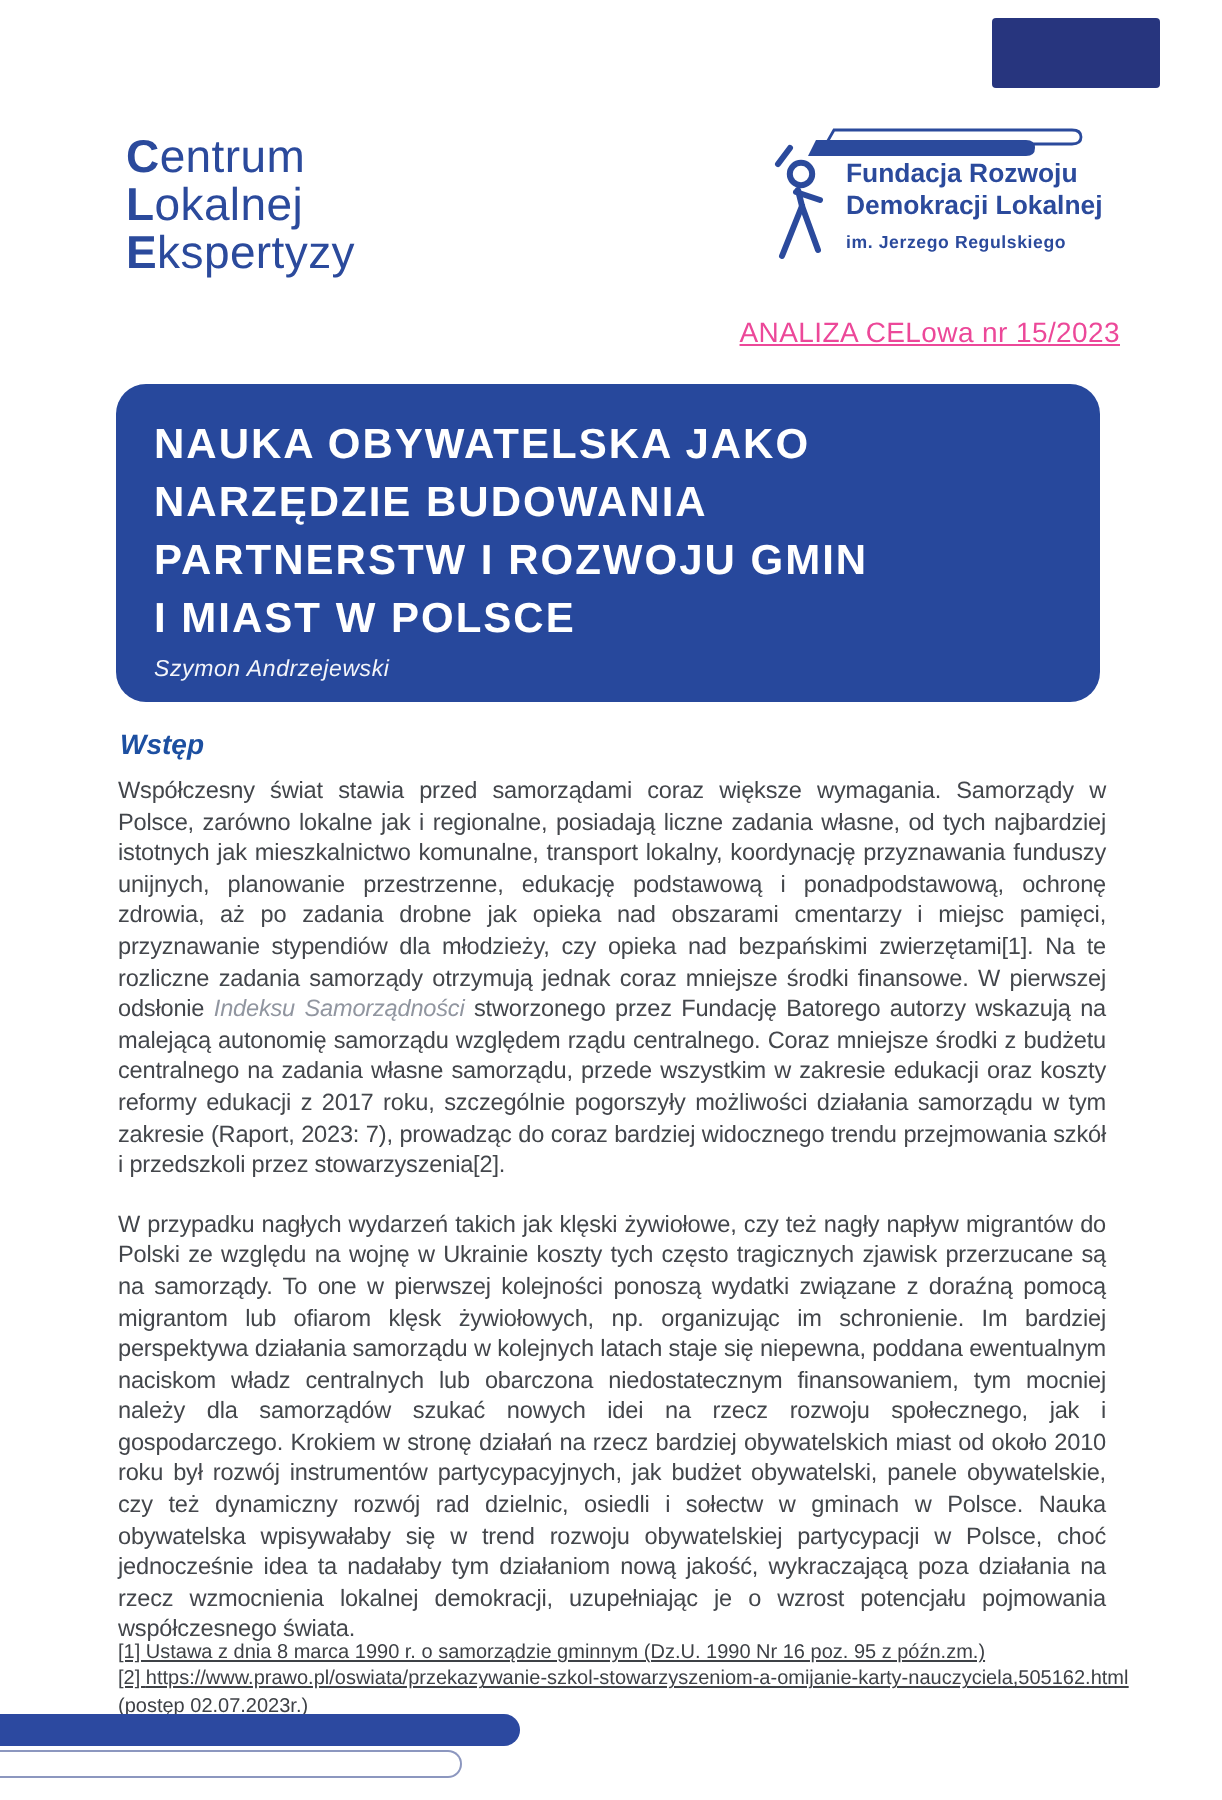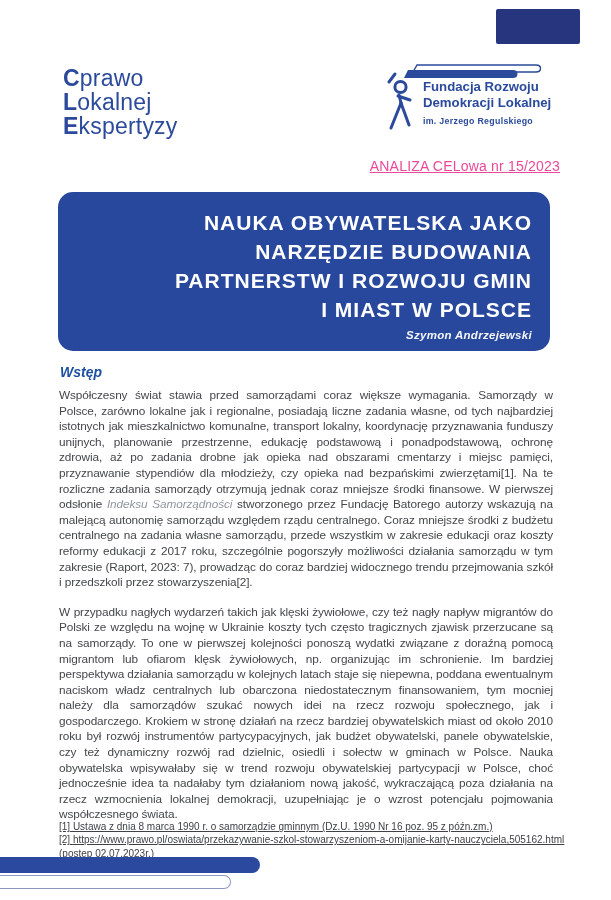--- a/index.html
+++ b/index.html
@@ -13,27 +13,27 @@
   .cel-logo{position:absolute;left:63px;top:66px;color:#2B4A9C;font-size:23px;line-height:24px;letter-spacing:.2px;}
   .cel-logo b{font-weight:700;}
   .cel-logo span{font-weight:400;}
   
   .frdl-logo{position:absolute;left:383px;top:58px;width:182px;height:78px;}
   
   .issue-label{position:absolute;right:51px;top:158px;font-size:14px;color:#ec4899;letter-spacing:.2px;text-decoration:underline;}
   
   .title-box{
     position:absolute;left:58px;top:192px;width:492px;height:159px;box-sizing:border-box;
-    background:#27489C;border-radius:15px;padding:16px 18px 0 19px;text-align:right;
+    background:#27489C;border-radius:15px;padding:16px 18px 0 19px;
   }
   .article-title{
     color:#ffffff;font-weight:700;font-size:21px;line-height:29px;letter-spacing:1px;
     white-space:pre-line;margin:0;
   }
-  .article-author{color:rgba(255,255,255,.95);font-size:11.5px;font-weight:700;font-style:italic;margin-top:5px;letter-spacing:.3px;}
+  .article-author{color:rgba(255,255,255,.95);font-size:11.5px;font-weight:400;font-style:italic;margin-top:5px;letter-spacing:.3px;}
   
   .wstep{position:absolute;left:60px;top:364px;color:#1C4FA1;font-weight:700;font-size:14px;font-style:italic;}
   
   .body-text{
     position:absolute;left:59px;top:388px;width:494px;
     font-size:11.8px;line-height:15.6px;color:#43464B;text-align:justify;
     letter-spacing:-.1px;
   }
   .body-text p{margin:0 0 14px 0;}
   .italic-gray{font-style:italic;color:#9196A0;}
@@ -46,21 +46,21 @@
   .footer-bar-outline{position:absolute;left:-18px;top:875px;width:248px;height:12px;background:#fff;border:1.4px solid #8C97BF;border-left:none;border-radius:0 8px 8px 0;}
 </style>
 </head>
 <body>
 
 <div class="page">
 
   <div class="corner-rect"></div>
 
   <div class="cel-logo">
-    <div><b>C</b><span>prawo</span></div>
+    <div><b>C</b><span>entrum</span></div>
     <div><b>L</b><span>okalnej</span></div>
     <div><b>E</b><span>kspertyzy</span></div>
   </div>
 
   <svg class="frdl-logo" viewBox="0 0 182 78" xmlns="http://www.w3.org/2000/svg">
     <g>
       <path d="M34 7 L153 7 Q157.5 7 157.5 10.5 Q157.5 14 153 14 L30 14 Z" fill="#ffffff" stroke="#2B4A9C" stroke-width="1.4"></path>
       <path d="M25 12 L130 12 Q134.5 12 134.5 16 Q134.5 20 130 20 L21 20 Z" fill="#2B4A9C"></path>
     </g>
     <g stroke="#2B4A9C" stroke-width="3" fill="none" stroke-linecap="round" stroke-linejoin="round">

